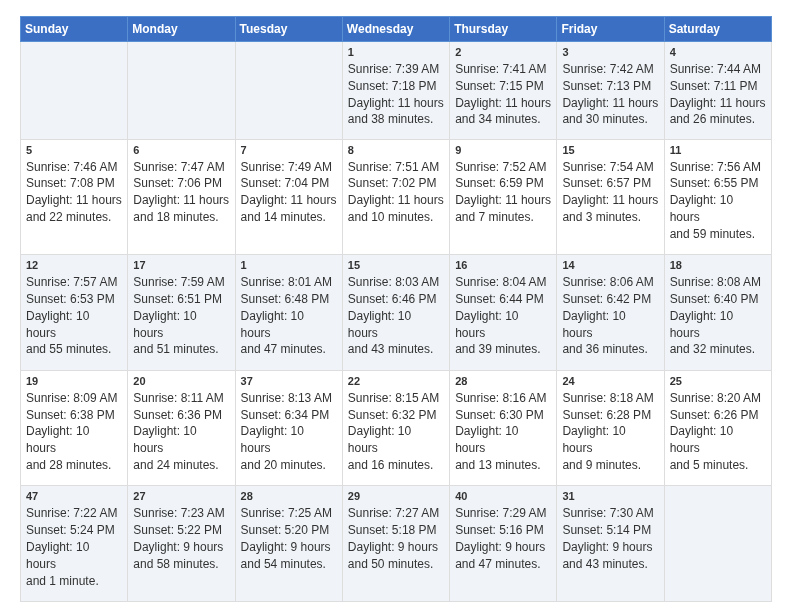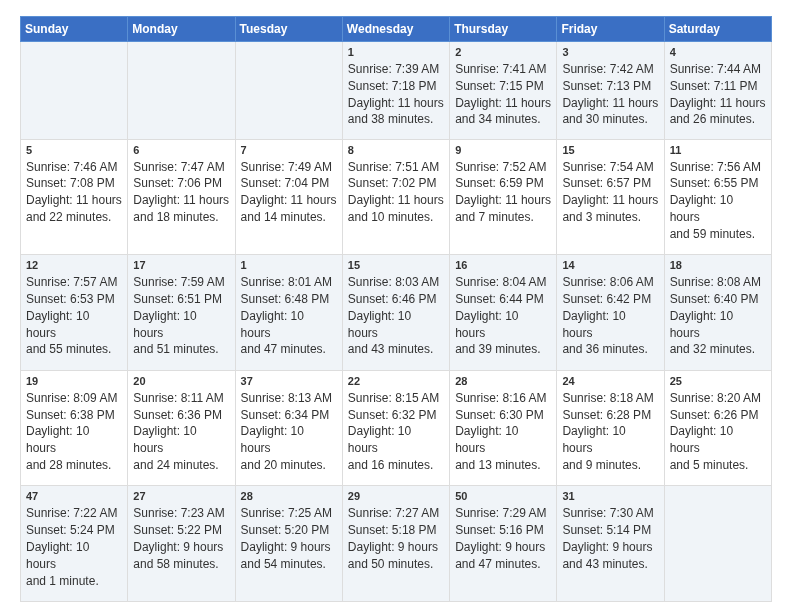--- a/index.html
+++ b/index.html
@@ -241,21 +241,21 @@
           </td>
           <td>
             <span class="cell-date">28</span>
             <div class="cell-info">Sunrise: 7:25 AM<br>Sunset: 5:20 PM<br>Daylight: 9 hours<br>and 54 minutes.</div>
           </td>
           <td>
             <span class="cell-date">29</span>
             <div class="cell-info">Sunrise: 7:27 AM<br>Sunset: 5:18 PM<br>Daylight: 9 hours<br>and 50 minutes.</div>
           </td>
           <td>
-            <span class="cell-date">50</span>
+            <span class="cell-date">40</span>
             <div class="cell-info">Sunrise: 7:29 AM<br>Sunset: 5:16 PM<br>Daylight: 9 hours<br>and 47 minutes.</div>
           </td>
           <td>
             <span class="cell-date">31</span>
             <div class="cell-info">Sunrise: 7:30 AM<br>Sunset: 5:14 PM<br>Daylight: 9 hours<br>and 43 minutes.</div>
           </td>
           <td class="empty-cell"></td>
         </tr>
       </tbody>
   </table>

